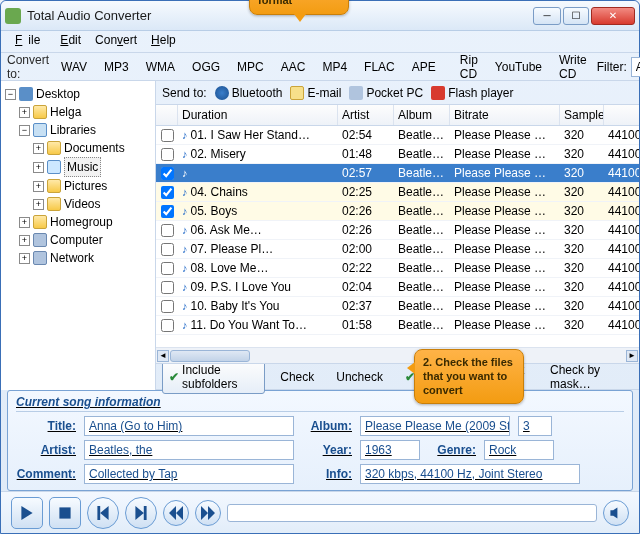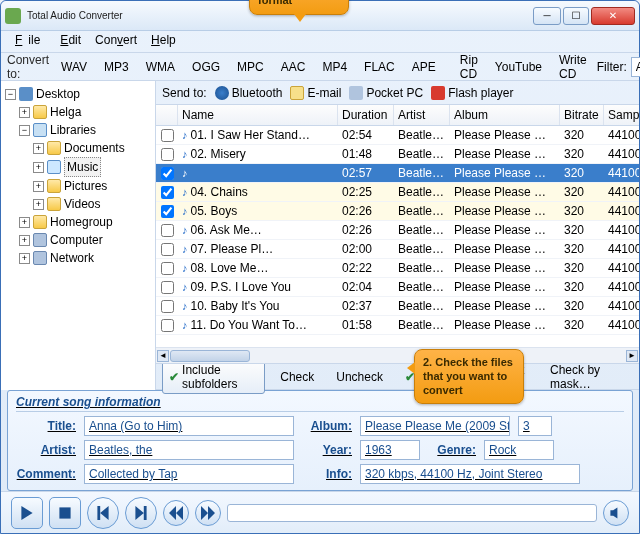--- a/index.html
+++ b/index.html
@@ -2,21 +2,21 @@
 <html><head>
 <meta charset="utf-8">
 <style>
 * { box-sizing: border-box; margin: 0; padding: 0; font-family: "Segoe UI", Tahoma, sans-serif; }
 body { width: 640px; height: 534px; background: #eef3fa; overflow: hidden; }
 
 .window { width: 640px; height: 534px; border: 1px solid #3a6fb7; border-radius: 6px 6px 0 0; background: linear-gradient(#eaf2fc, #dfeaf7); display: flex; flex-direction: column; }
 
 .titlebar { height: 30px; background: linear-gradient(#f6fafe, #dbe8f7); border-bottom: 1px solid #b8cde6; display: flex; align-items: center; padding: 0 4px; border-radius: 6px 6px 0 0; position: relative; }
 .titlebar .app-icon { width: 16px; height: 16px; background: #6aa84f; border-radius: 3px; margin-right: 6px; }
-.titlebar .title { font-size: 10px; color: #1a1a1a; }
+.titlebar .title { font-size: 13px; color: #1a1a1a; }
 .titlebar .winbtns { margin-left: auto; display: flex; gap: 2px; }
 .titlebar .winbtn { width: 28px; height: 18px; border: 1px solid #7a9cc6; border-radius: 3px; background: linear-gradient(#f7fbff, #d5e4f5); font-size: 10px; display: flex; align-items: center; justify-content: center; cursor: pointer; }
 .titlebar .winbtn.close { width: 44px; background: linear-gradient(#f28b82,#d83a2e); color:#fff; border-color:#a02a20; }
 .titlebar .winbtn.max { width: 26px; }
 
 .menubar { height: 22px; display: flex; gap: 2px; padding: 0 8px; align-items: flex-start; border-bottom: 1px solid #c9d7ea; font-size: 12px; }
 .menubar span { padding: 2px 6px; cursor: pointer; }
 .menubar span u { text-decoration: underline; }
 
 .convertbar { height: 28px; display: flex; align-items: center; gap: 3px; padding: 0 6px; border-bottom: 1px solid #c9d7ea; font-size: 12px; position: relative; }
@@ -228,21 +228,20 @@
           </span>
         <span class="item">
             <span class="ic fp"></span>
             <span>Flash player</span>
           </span>
       </div>
 
       <div class="listwrap rel">
         <div class="listhead">
           <div></div>
-          <div>Name</div>
           <div>Duration</div>
           <div>Artist</div>
           <div>Album</div>
           <div>Bitrate</div>
           <div>SampleRate</div>
         </div>
         <div class="listbody" id="listbody">
             <div class="row">
               <div class="ck">
                 <input type="checkbox" style="">

